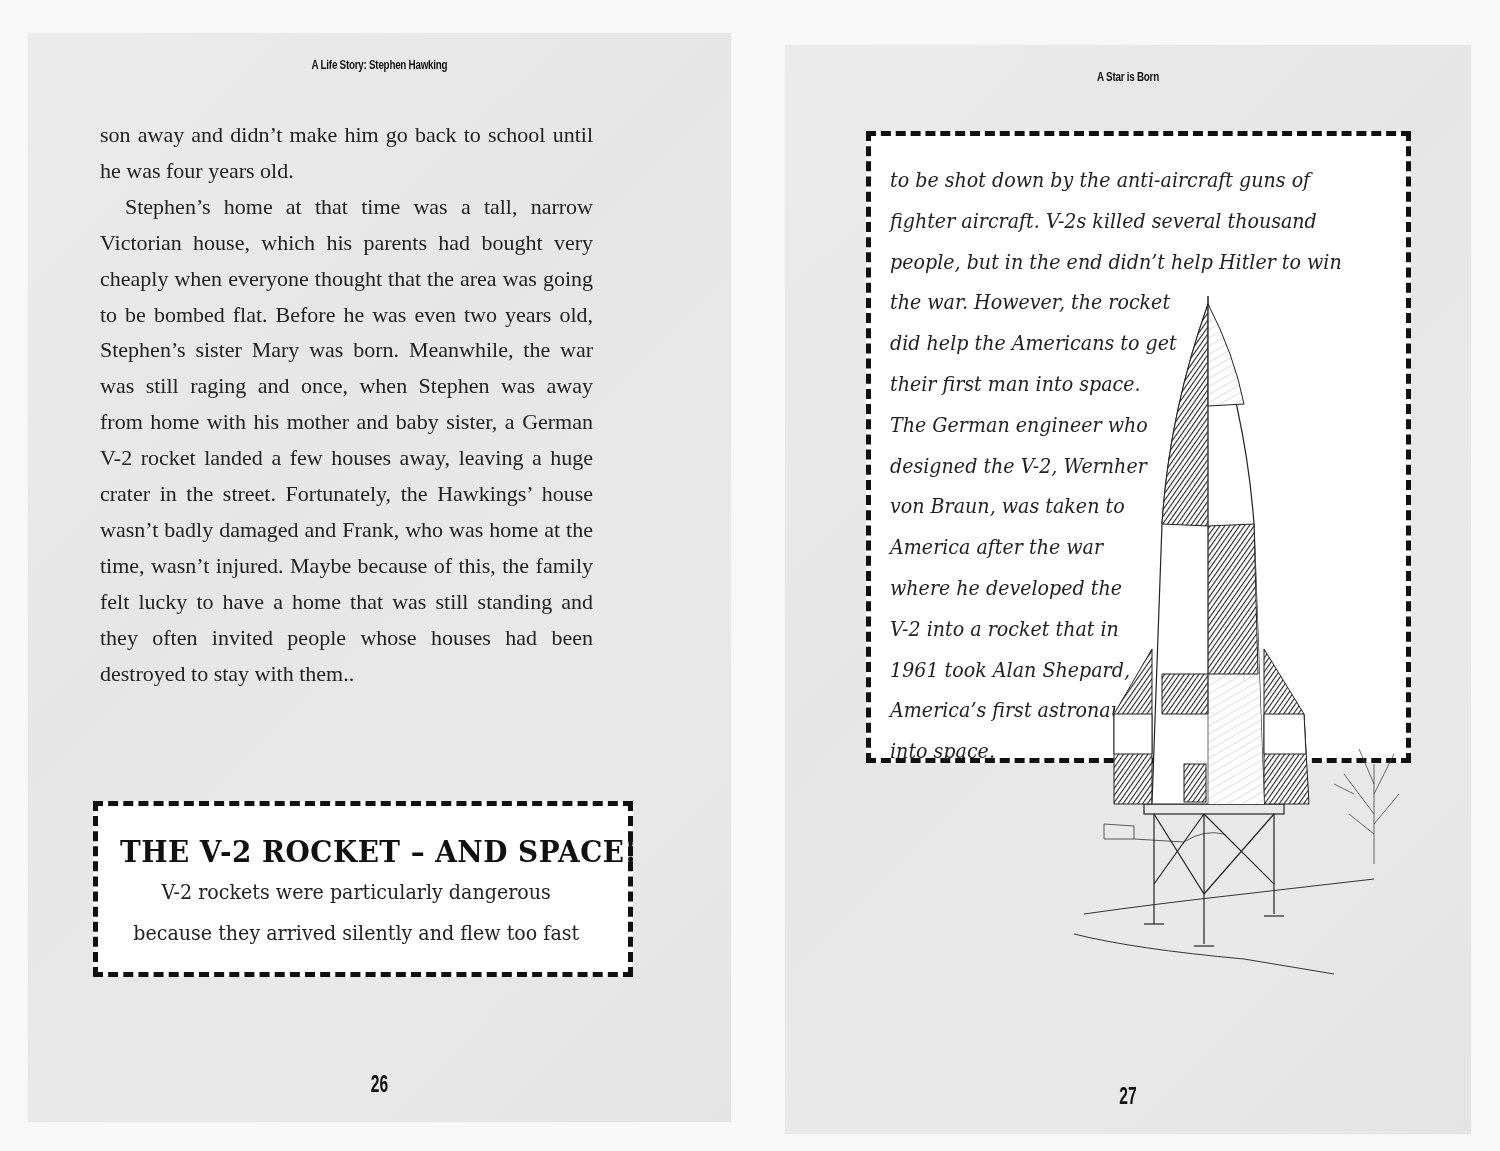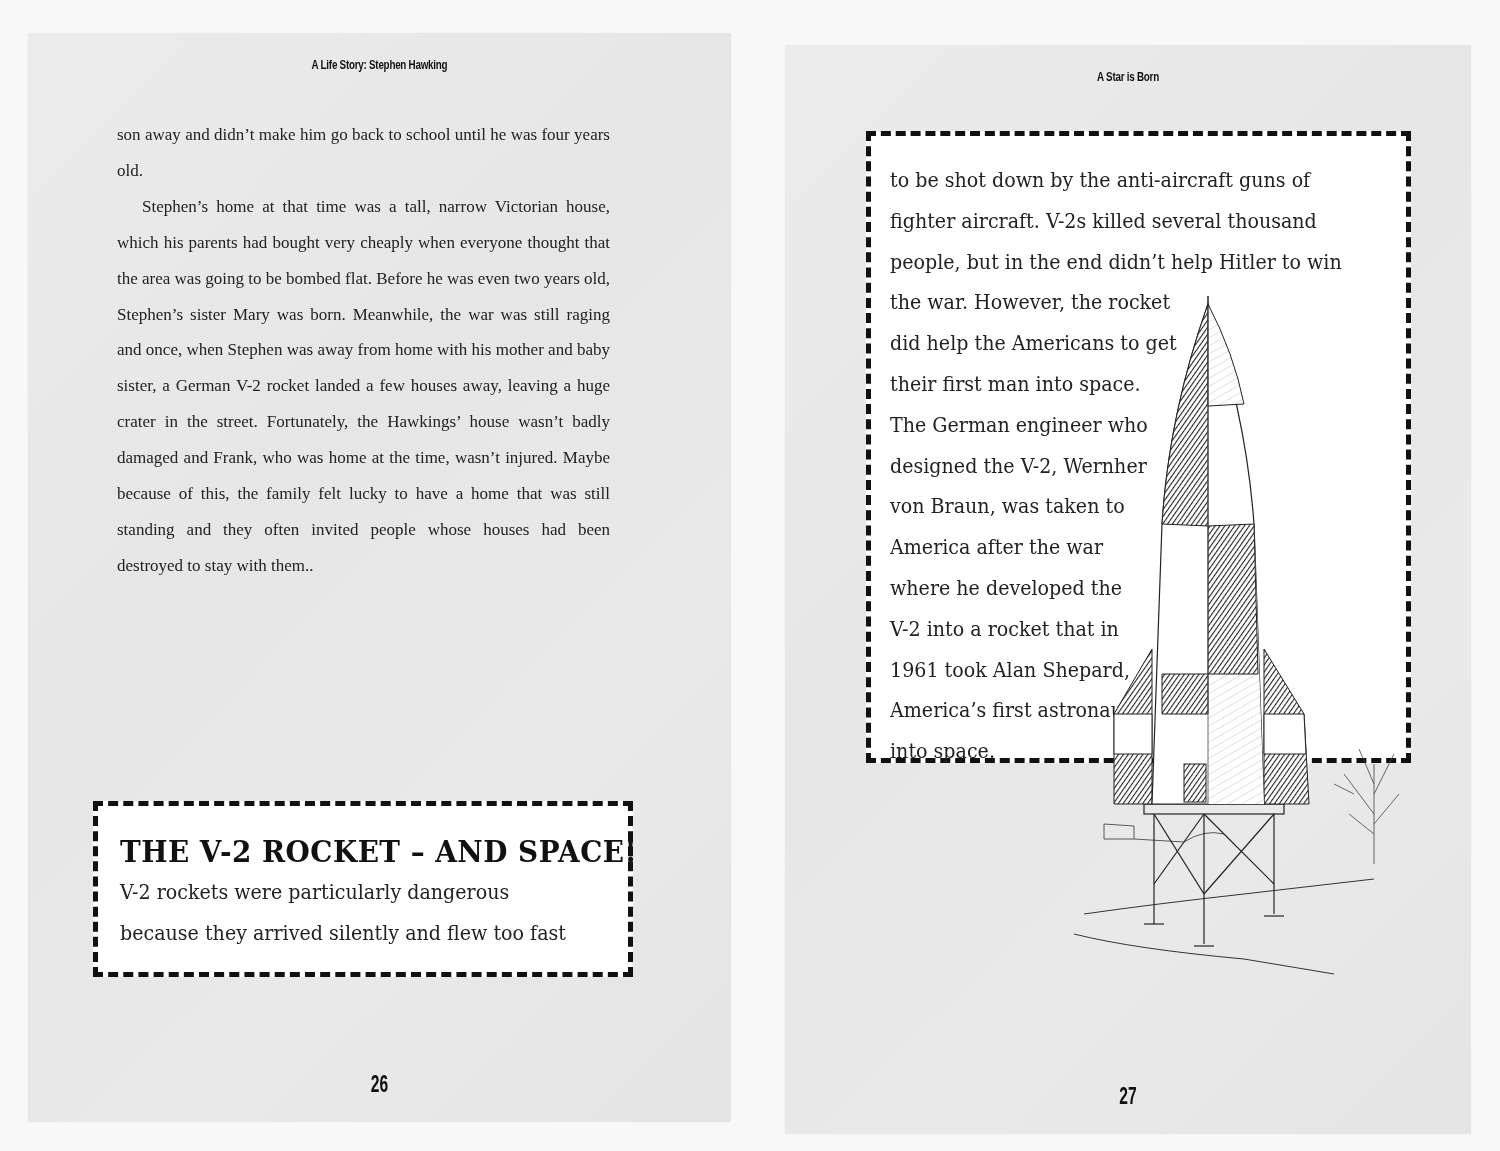--- a/index.html
+++ b/index.html
@@ -19,44 +19,44 @@
     font-family: "Liberation Sans", sans-serif; font-weight: bold;
     font-size: 12px; letter-spacing: -0.3px; transform: scaleX(0.82);
     color: #111;
   }
   .page-number {
     position: absolute; top: 1037px; left: 0; right: 0; text-align: center;
     font-family: "Liberation Sans", sans-serif; font-weight: bold;
     font-size: 24px; color: #111; transform: scaleX(0.65);
   }
   .body-text {
-    position: absolute; left: 89px; top: 84px; width: 493px;
-    font-family: "Liberation Serif", serif; font-size: 17px;
+    position: absolute; left: 72px; top: 84px; width: 493px;
+    font-family: "Liberation Serif", serif; font-size: 22px;
     line-height: 35.9px; color: #222; text-align: justify; margin: 0;
   }
   .body-text p { margin: 0; }
   .body-text p.indent { text-indent: 25px; }
   .sidebar-box {
     position: absolute; background: #fff;
     border: 5px dashed #111;
     box-sizing: border-box;
   }
-  .left .sidebar-box { left: 65px; top: 768px; width: 540px; height: 176px; padding: 26px 0 0 22px; }
+  .left .sidebar-box { left: 65px; top: 768px; width: 540px; height: 176px; padding: 26px 0 0 22px; text-align: center; }
   .box-title {
     font-family: "DejaVu Serif", serif; font-weight: bold;
     font-size: 29px; color: #111; letter-spacing: 0.5px;
     transform: scaleX(0.96); transform-origin: left;
     white-space: nowrap; line-height: 40px;
   }
   .typewriter {
     font-family: "DejaVu Serif", serif; font-size: 20.5px;
     color: #222; line-height: 40.8px; margin: 0;
     transform: scaleX(0.93); transform-origin: left; white-space: nowrap;
   }
-  .right .sidebar-box { left: 81px; top: 86px; width: 545px; height: 632px; padding: 24px 0 0 19px; }
+  .right .sidebar-box { left: 81px; top: 86px; width: 545px; height: 632px; padding: 24px 0 0 19px; font-style: italic; }
   .rocket {
     position: absolute; right: 2px; top: 158px; width: 330px; height: 700px;
   }
 </style>
 </head>
 <body>
 
 <div class="page left">
   <div class="running-head">A Life Story: Stephen Hawking</div>
   <div class="body-text">

